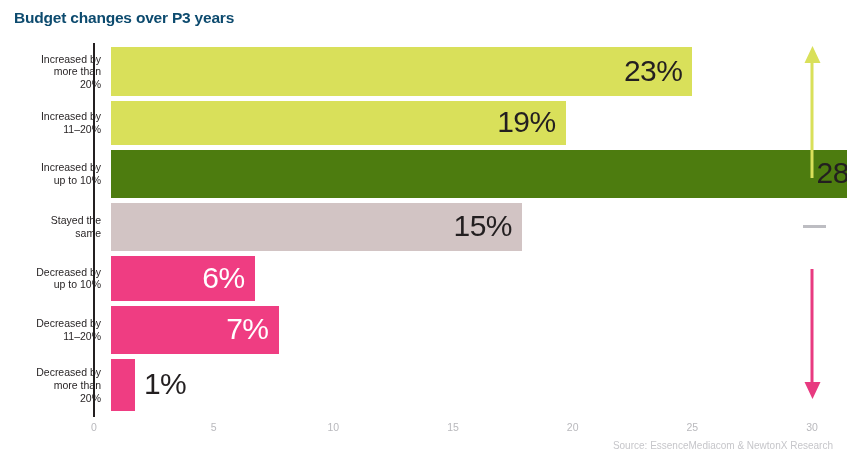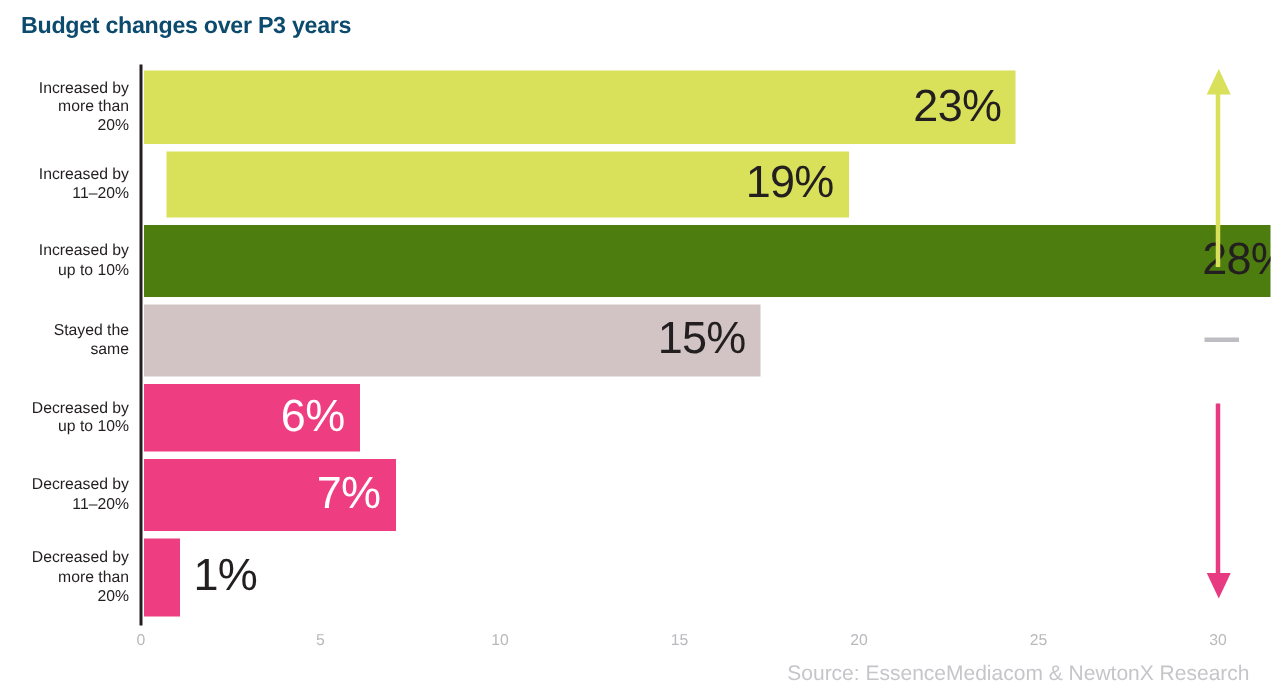--- a/index.html
+++ b/index.html
@@ -29,21 +29,21 @@
     font-size: 15.5px;
     font-weight: bold;
     color: #0c4a6e;
     letter-spacing: -0.2px;
     white-space: nowrap;
   }
 
   
   .plot-area {
     position: absolute;
-    left: 96px;
+    left: 111px;
     top: 44px;
     width: 718px;
     height: 372px;
   }
 
   .y-axis-line {
     position: absolute;
     left: 93px;
     top: 43px;
     width: 1.6px;
@@ -157,21 +157,21 @@
     border-left: 8px solid transparent;
     border-right: 8px solid transparent;
     border-top: 17px solid #e83a80;
   }
 
   
   .source-note {
     position: absolute;
     right: 14px;
     top: 440px;
-    font-size: 14px;
+    font-size: 10px;
     color: #c6c6ca;
     white-space: nowrap;
   }
 </style>
 </head>
 <body>
 
 <div id="chart-root">
 
   <div class="chart-title">Budget changes over P3 years</div>
@@ -183,21 +183,21 @@
         <div class="cat-label">Increased by
 more than
 20%</div>
         <div class="bar" style="width: 550.467px; background: rgb(217, 224, 90); padding-left: 31px;">
           <div class="bar-value inside dark">23%</div>
         </div>
       </div>
       <div class="row" style="top: 57px; height: 44px;">
         <div class="cat-label">Increased by
 11–20%</div>
-        <div class="bar" style="width: 454.733px; background: rgb(217, 224, 90); margin-left: 15px;">
+        <div class="bar" style="width: 454.733px; background: rgb(217, 224, 90);">
           <div class="bar-value inside dark">19%</div>
         </div>
       </div>
       <div class="row" style="top: 106px; height: 48px;">
         <div class="cat-label">Increased by
 up to 10%</div>
         <div class="bar" style="width: 774px; background: #4d7c0f;">
           <div class="bar-value inside dark">28%</div>
         </div>
       </div>

